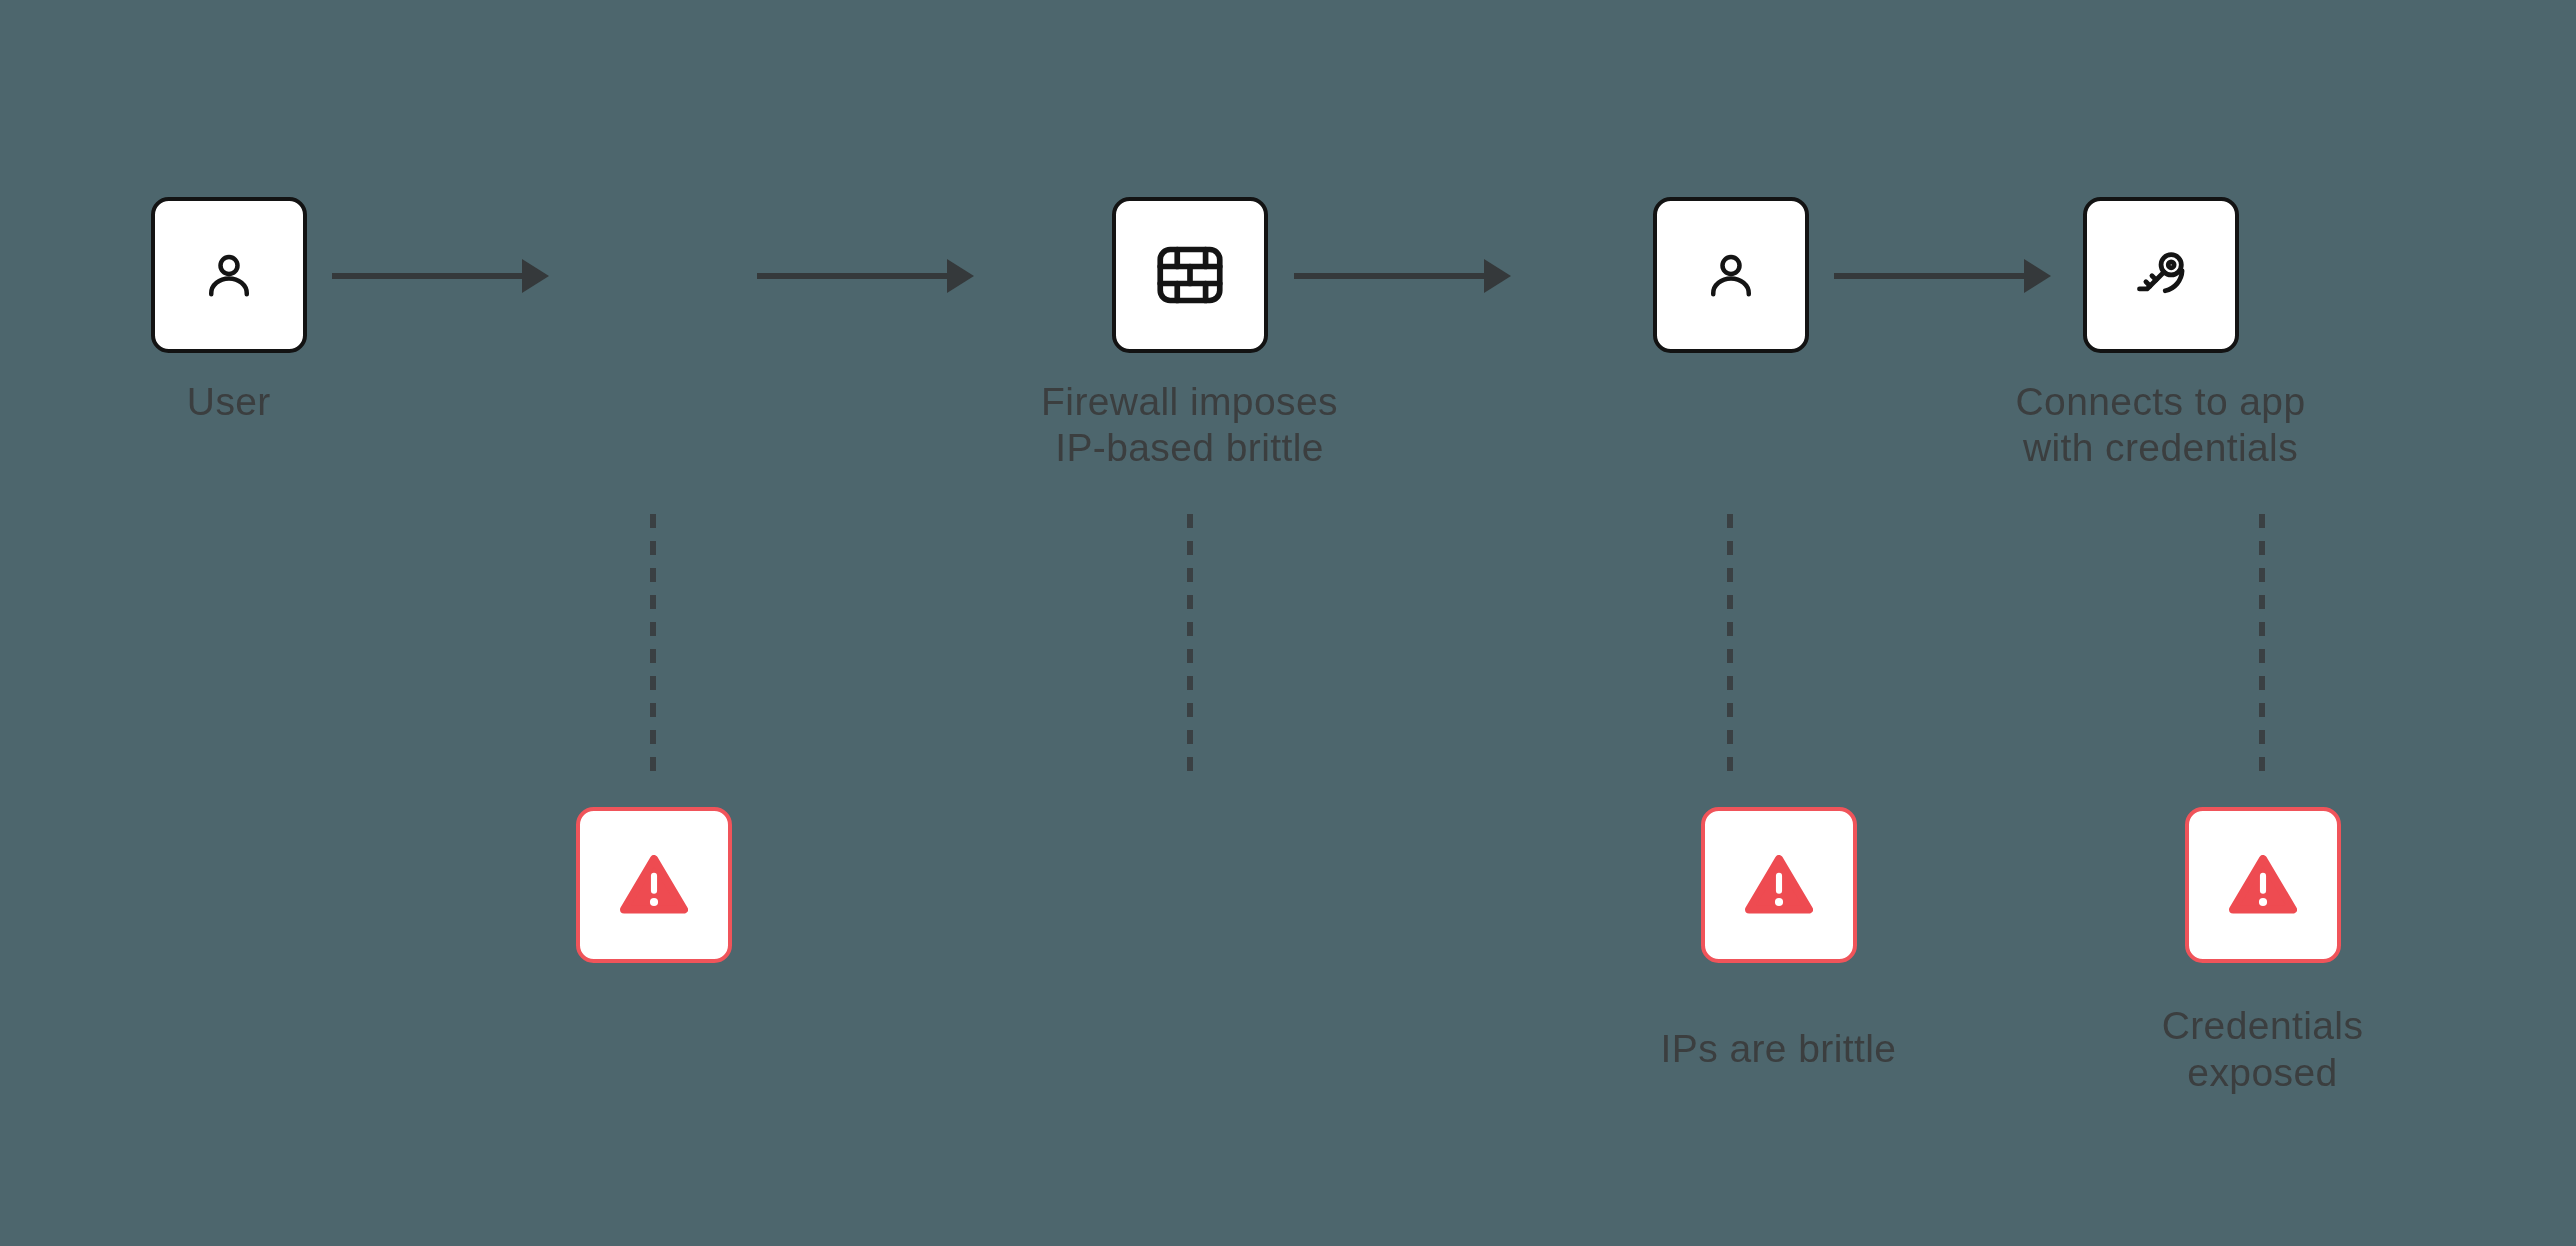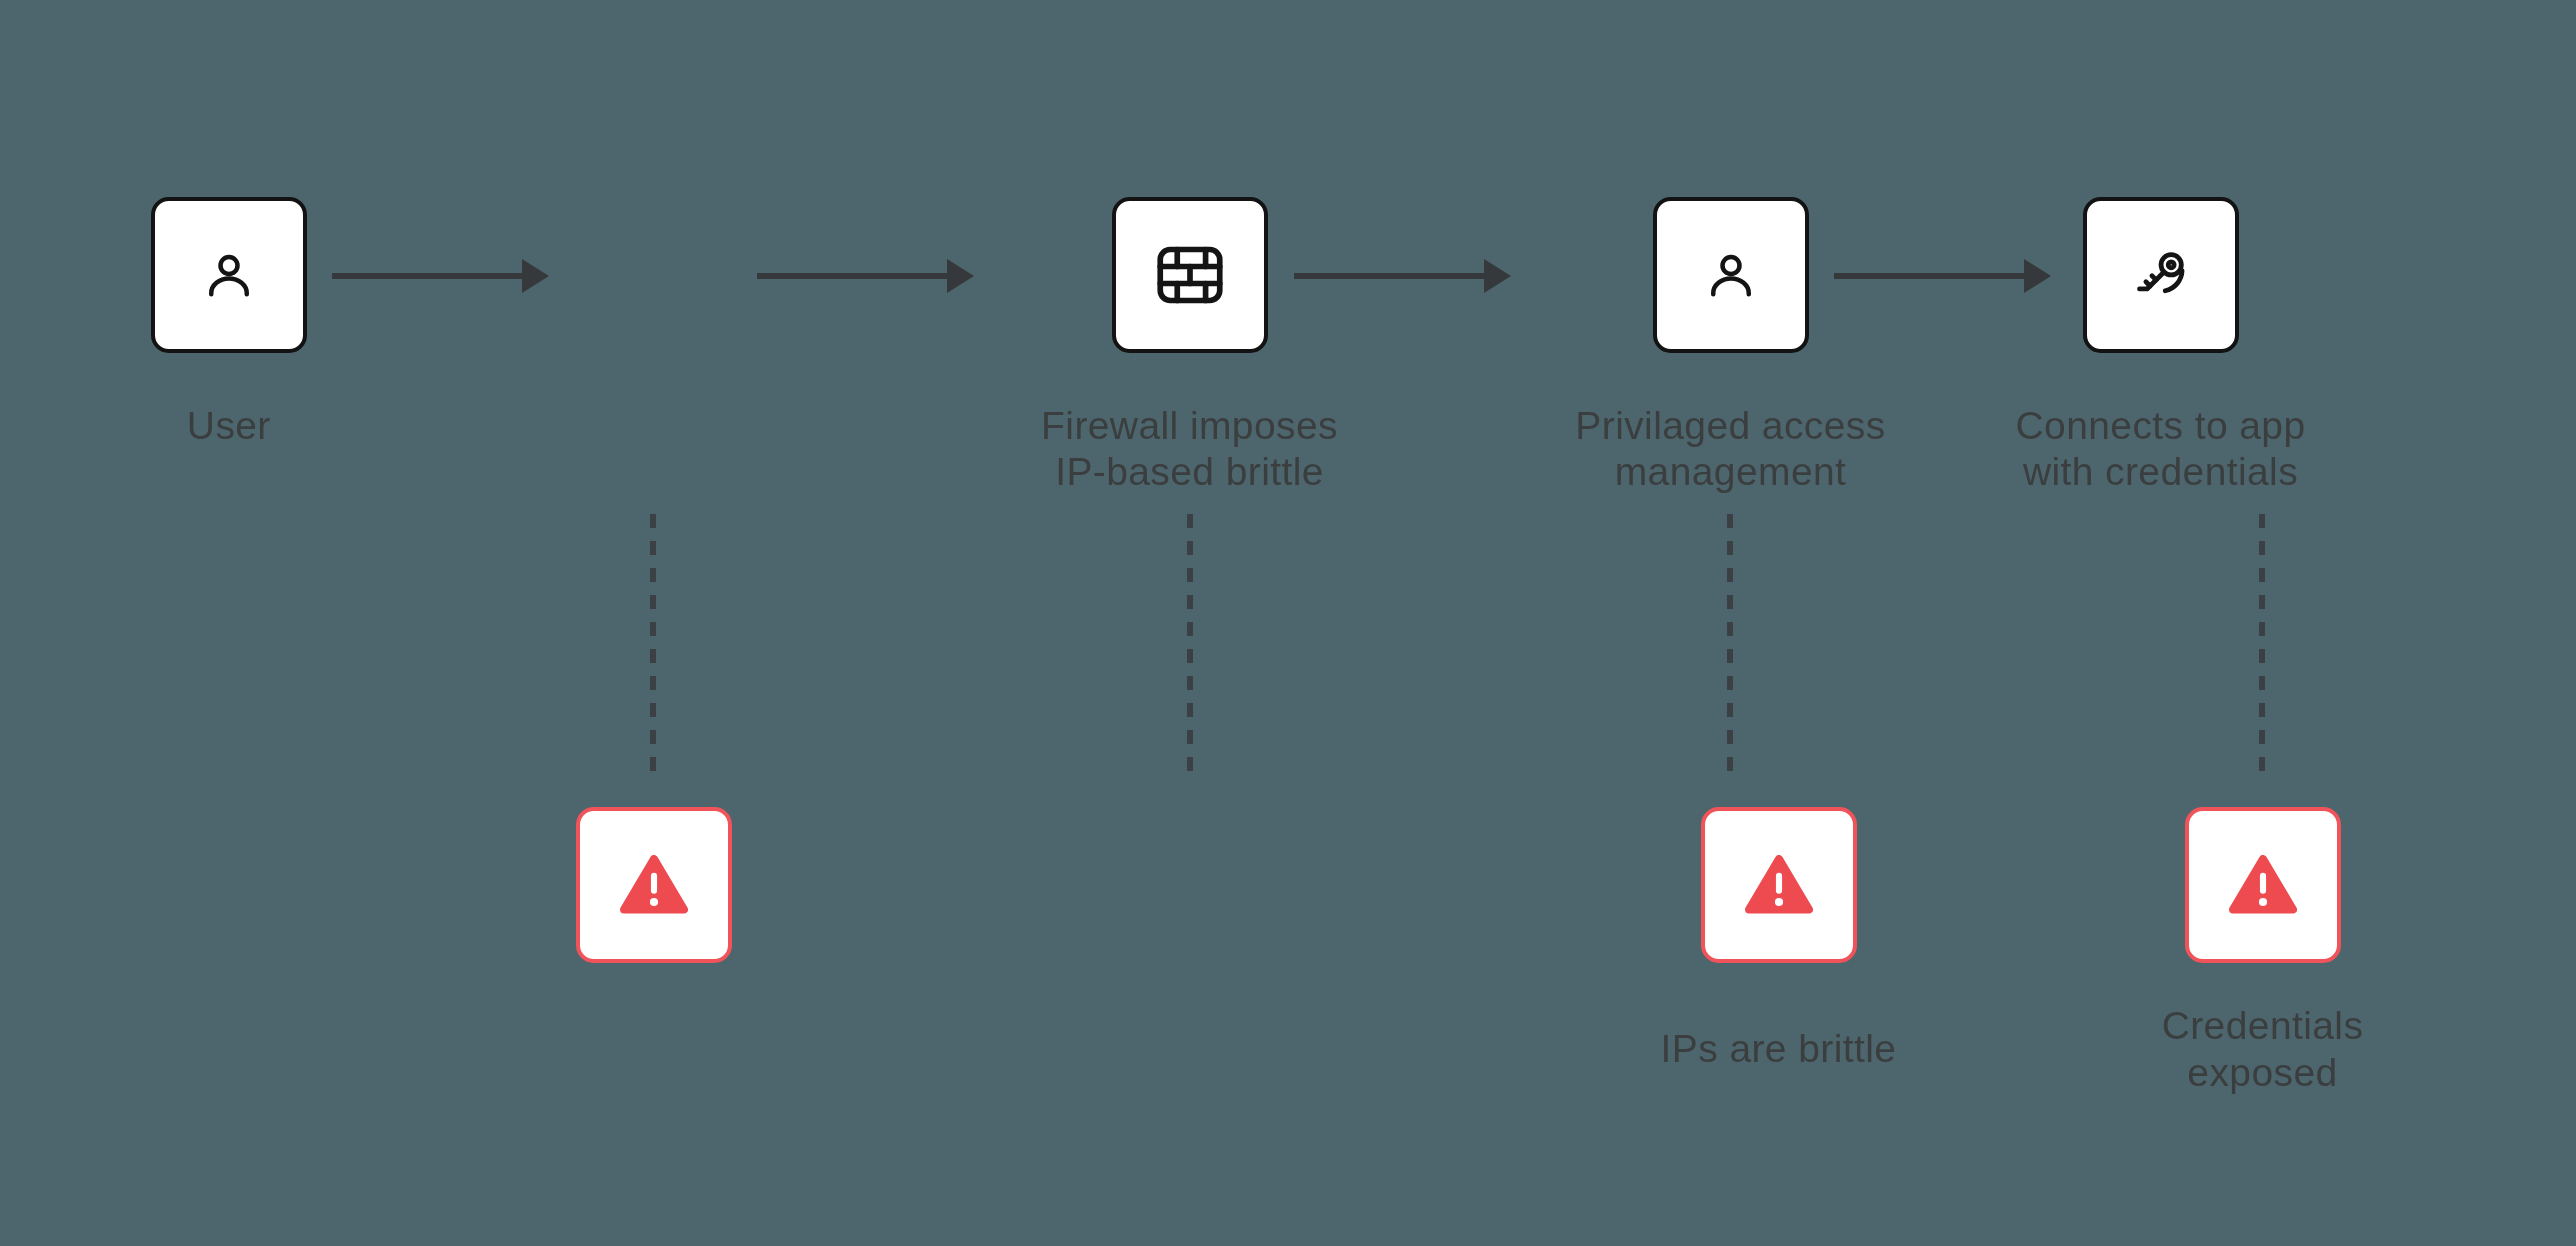--- a/index.html
+++ b/index.html
@@ -42,21 +42,21 @@
     box-sizing: border-box;
     background: #ffffff;
     border: 4.8px solid #f0545a;
     border-radius: 17.7px;
     display: flex;
     align-items: center;
     justify-content: center;
   }
 
   .step-label {
-    margin-top: 50px;
+    margin-top: 26px;
     font-size: 39px;
     line-height: 46px;
     color: #3b3e3f;
     text-align: center;
     white-space: pre-line;
     letter-spacing: 0.4px;
   }
   .warn-label-wrap {
     margin-top: 38px;
     height: 95px;
@@ -171,22 +171,20 @@
 
   <div class="step-col" style="left:1521px">
     <div class="icon-box">
       <span>
         <svg width="60" height="60" viewBox="0 0 24 24" fill="none" stroke="#141414" stroke-width="1.8" stroke-linecap="round" stroke-linejoin="round">
           <circle cx="12" cy="8.2" r="3.4"></circle>
           <path d="M4.9 19.7v-.4a7.1 5.9 0 0 1 14.2 0v.4"></path>
         </svg>
       </span>
     </div>
-    <div class="step-label">Privilaged access
-management</div>
   </div>
 
   <div class="step-col" style="left:1951px">
     <div class="icon-box">
       <span>
         <svg width="64" height="64" viewBox="0 0 24 24" fill="none" stroke="#141414" stroke-width="1.8" stroke-linecap="round" stroke-linejoin="round">
           <g transform="rotate(45 12 12)">
             <circle cx="12" cy="6.6" r="3.8"></circle>
             <circle cx="12" cy="6.6" r="1.1"></circle>
             <path d="M12 10.4v9l-2 2"></path>

